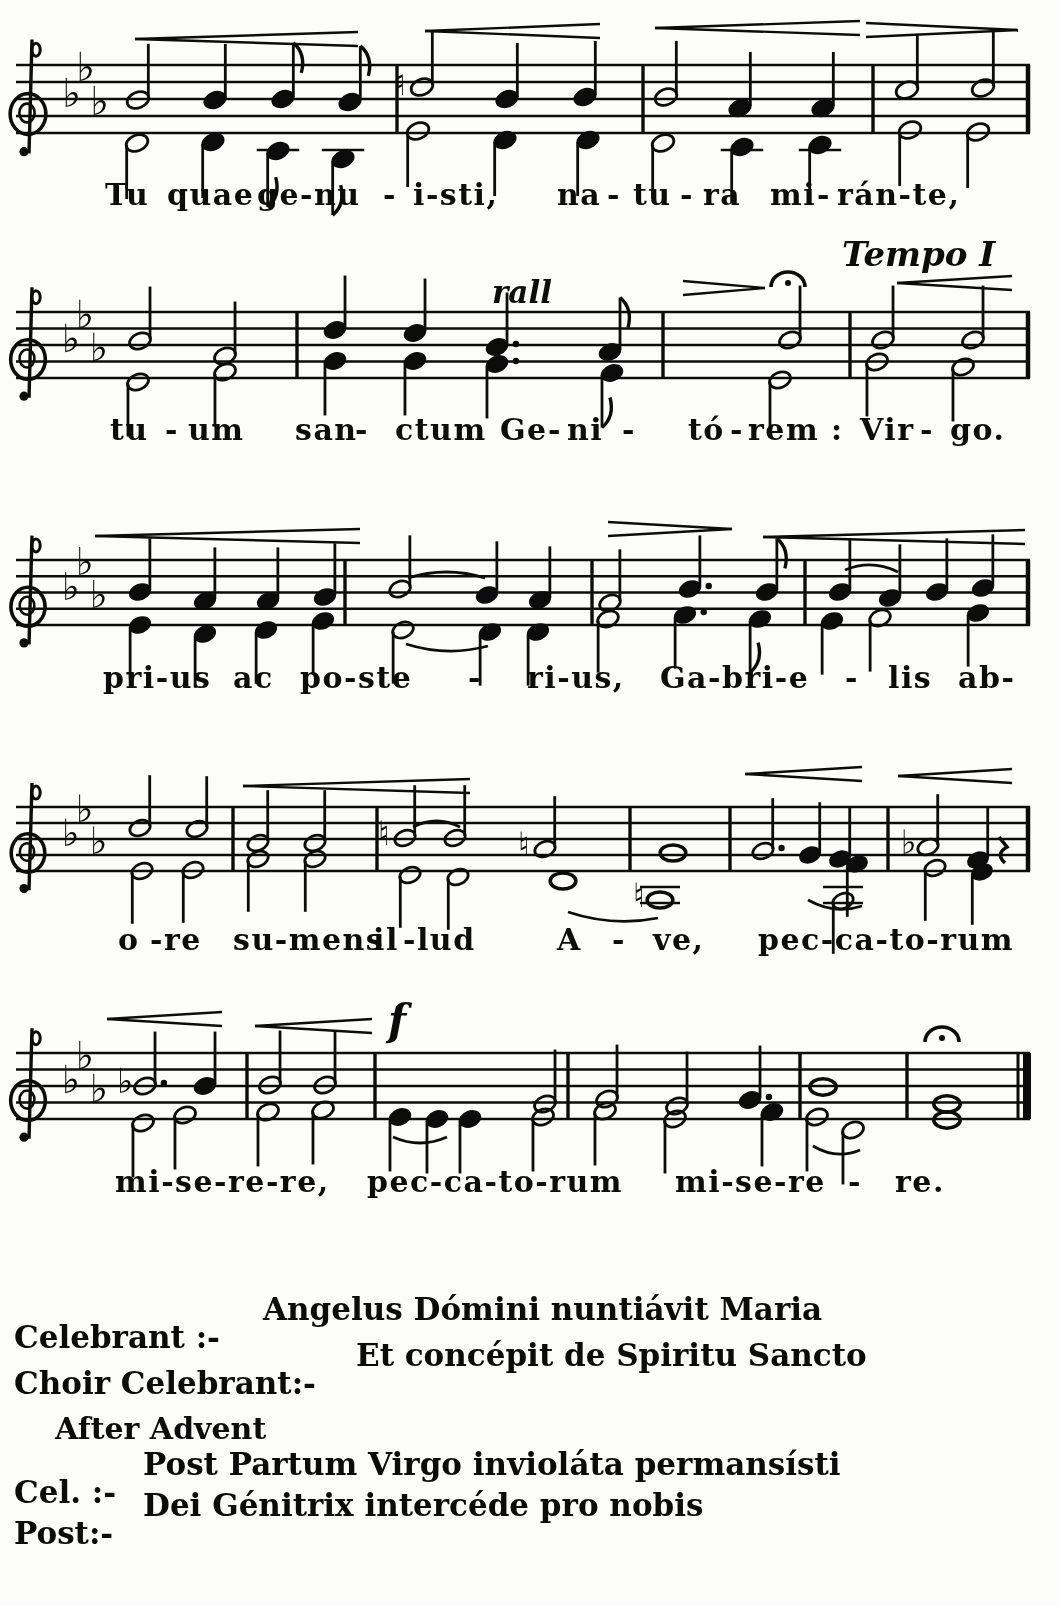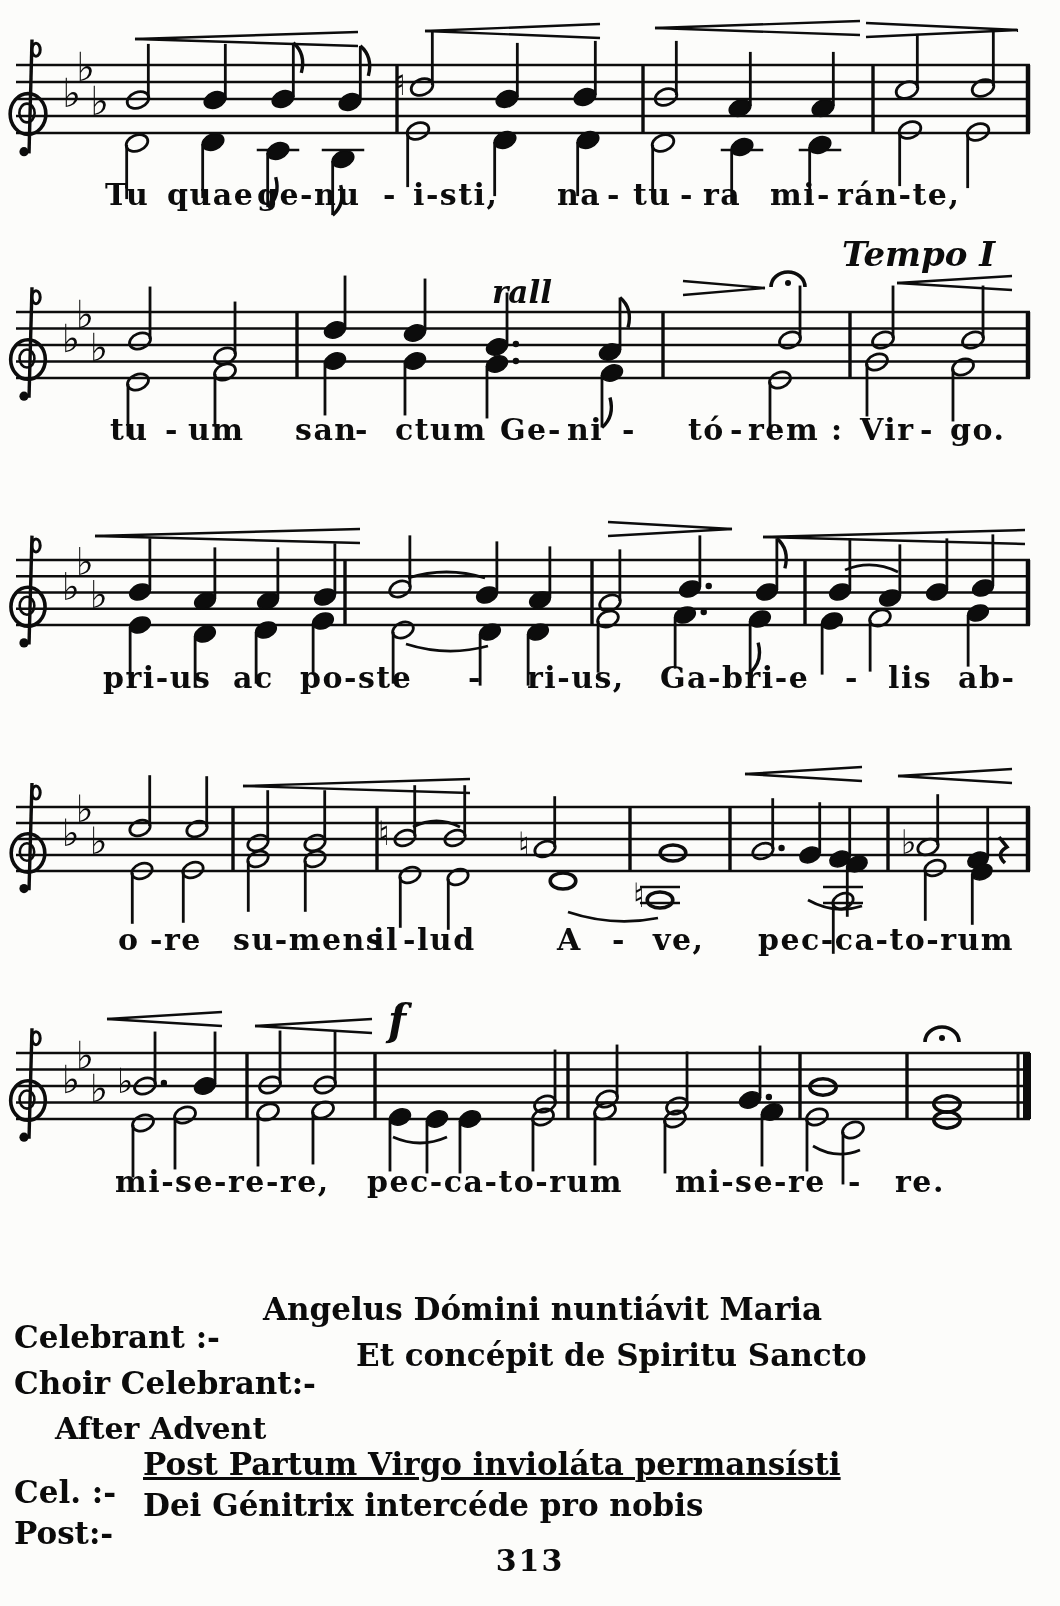--- a/index.html
+++ b/index.html
@@ -10,21 +10,21 @@
     overflow:hidden;
   }
   #page{position:absolute;inset:0;}
   #score-svg{position:absolute;left:0;top:0;}
   .footer-row{position:absolute;white-space:nowrap;font-weight:700;font-size:31px;color:#0b0b0b;}
   .footer-label{position:absolute;left:14px;top:0;margin-top:28px;}
   .footer-text{position:absolute;top:0;}
   .fr0{top:1291px;} .fr0 .footer-text{left:243px;margin-left:20px;}
   .fr1{top:1337px;} .fr1 .footer-text{left:320px;margin-left:36px;}
   .fr2{top:1399px;font-size:30px;} .fr2 .footer-text{left:55px;margin-top:12px;}
-  .fr3{top:1446px;} .fr3 .footer-text{left:143px;text-decoration:underline;}
+  .fr3{top:1446px;} .fr3 .footer-text{left:143px;}
   .fr4{top:1487px;} .fr4 .footer-text{left:143px;}
   #page-number{
     position:absolute;top:1543px;left:0;width:1060px;text-align:center;
     font-weight:700;font-size:30px;letter-spacing:2px;
   }
 </style>
 </head>
 <body>
 
 <div id="page">
@@ -488,14 +488,13 @@
     <span class="footer-text">After Advent</span>
   </div>
   <div class="footer-row fr3">
     <span class="footer-label">Cel. :-</span>
     <span class="footer-text">Post Partum Virgo invioláta permansísti</span>
   </div>
   <div class="footer-row fr4">
     <span class="footer-label">Post:-</span>
     <span class="footer-text">Dei Génitrix intercéde pro nobis</span>
   </div>
-  <div id="page-number">313</div>
 </div>
 
 </body></html>

